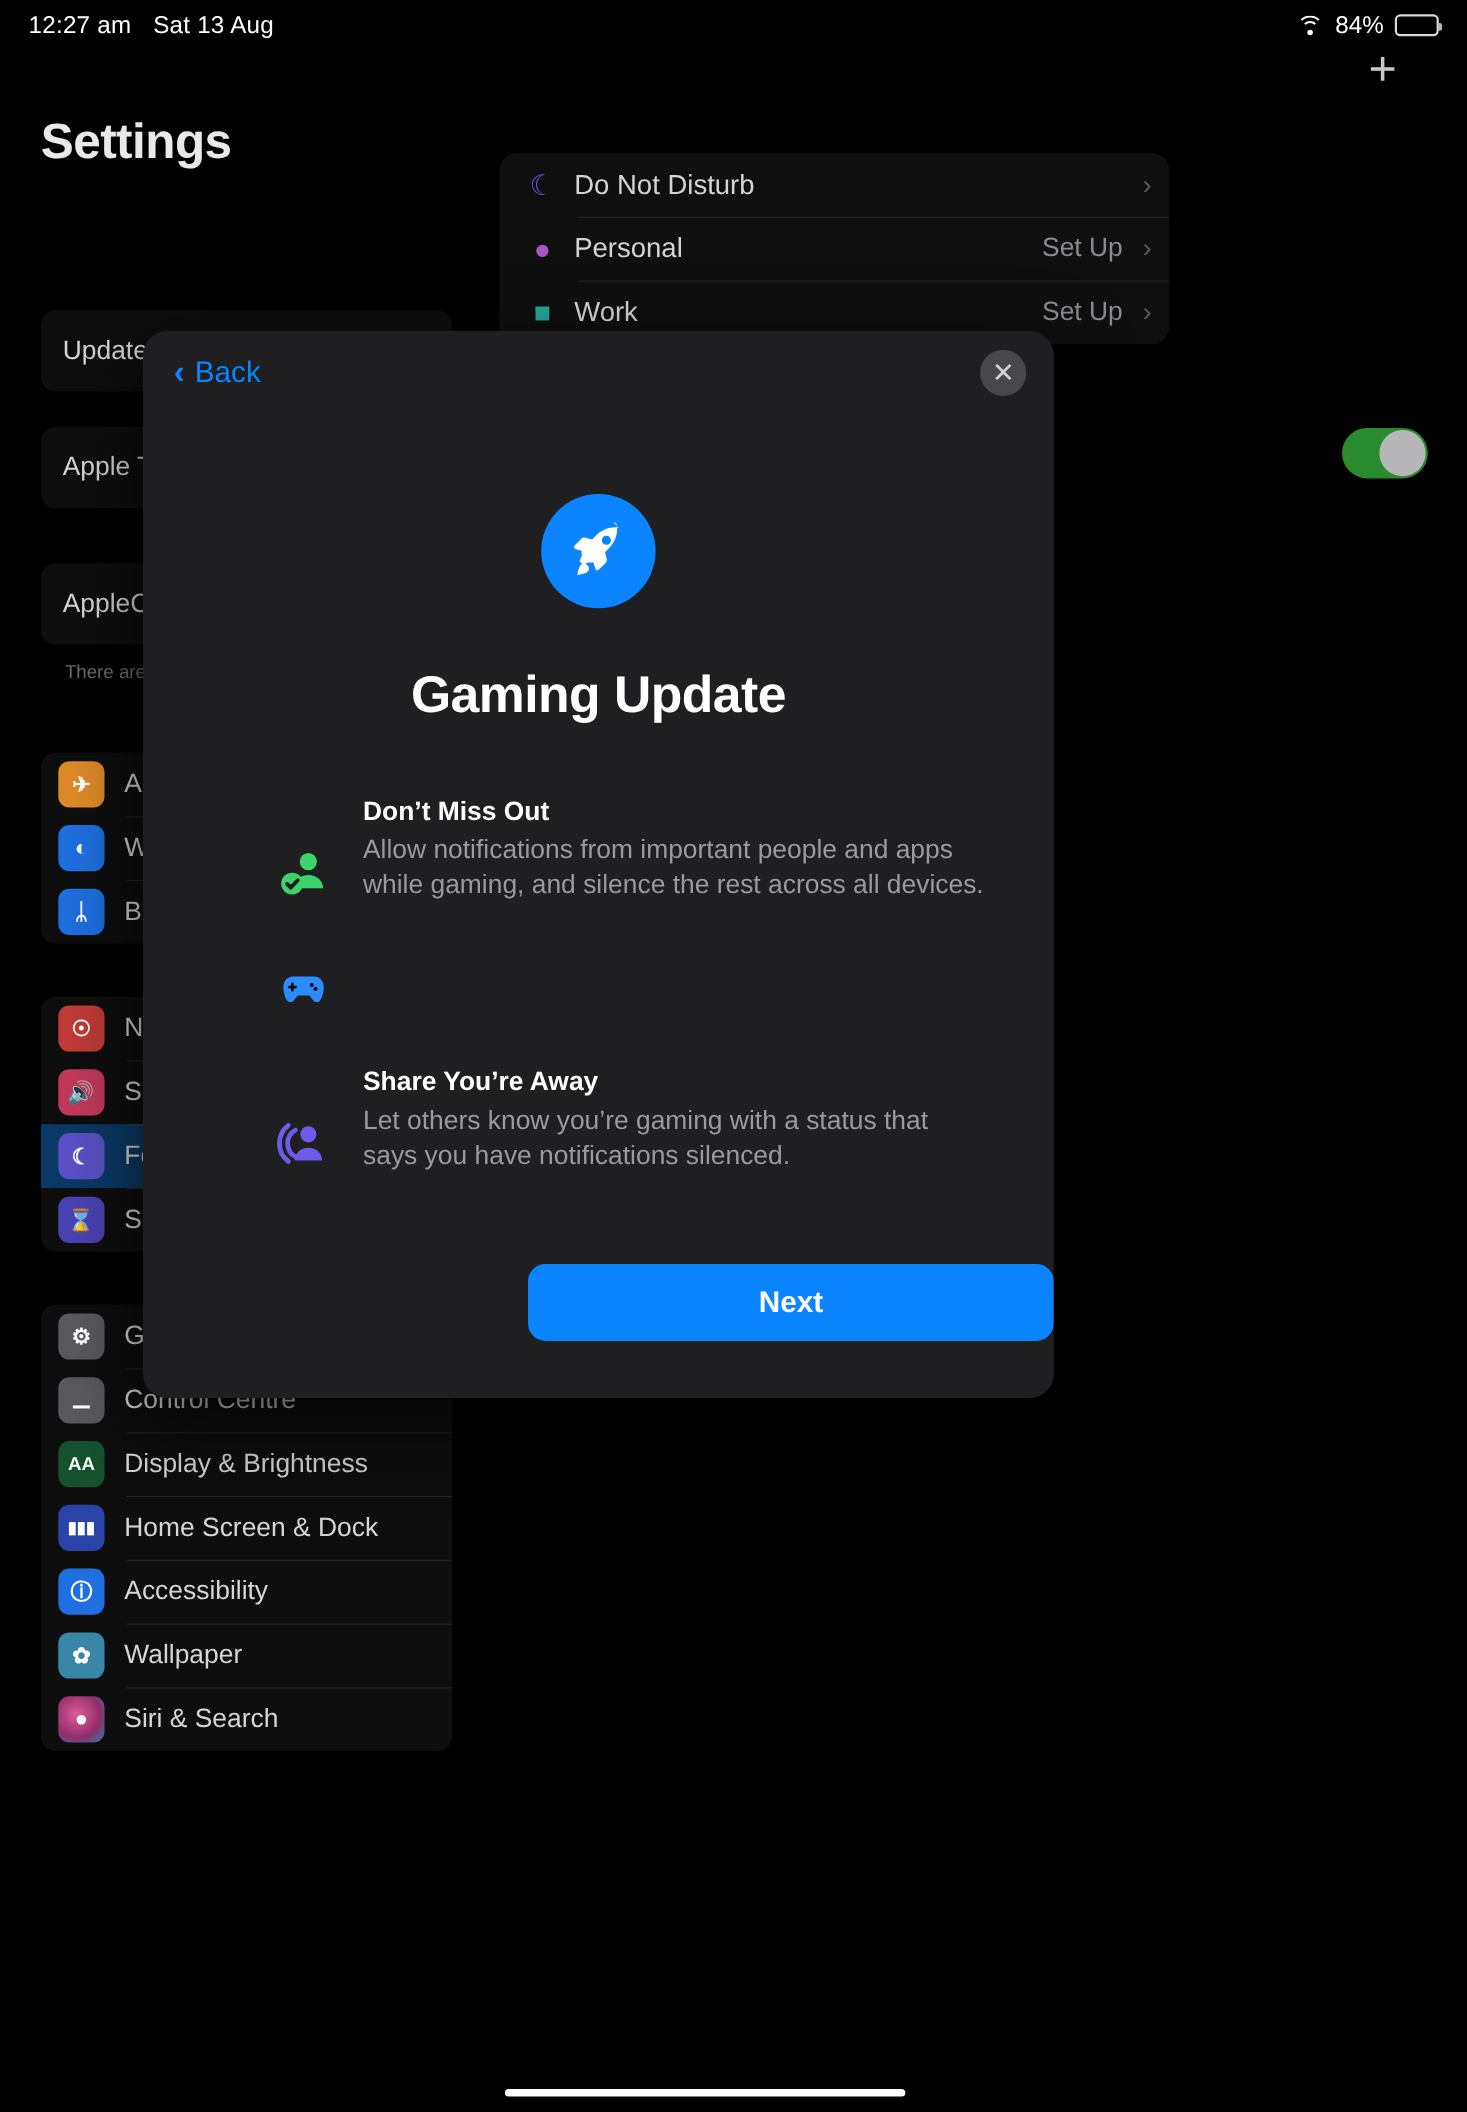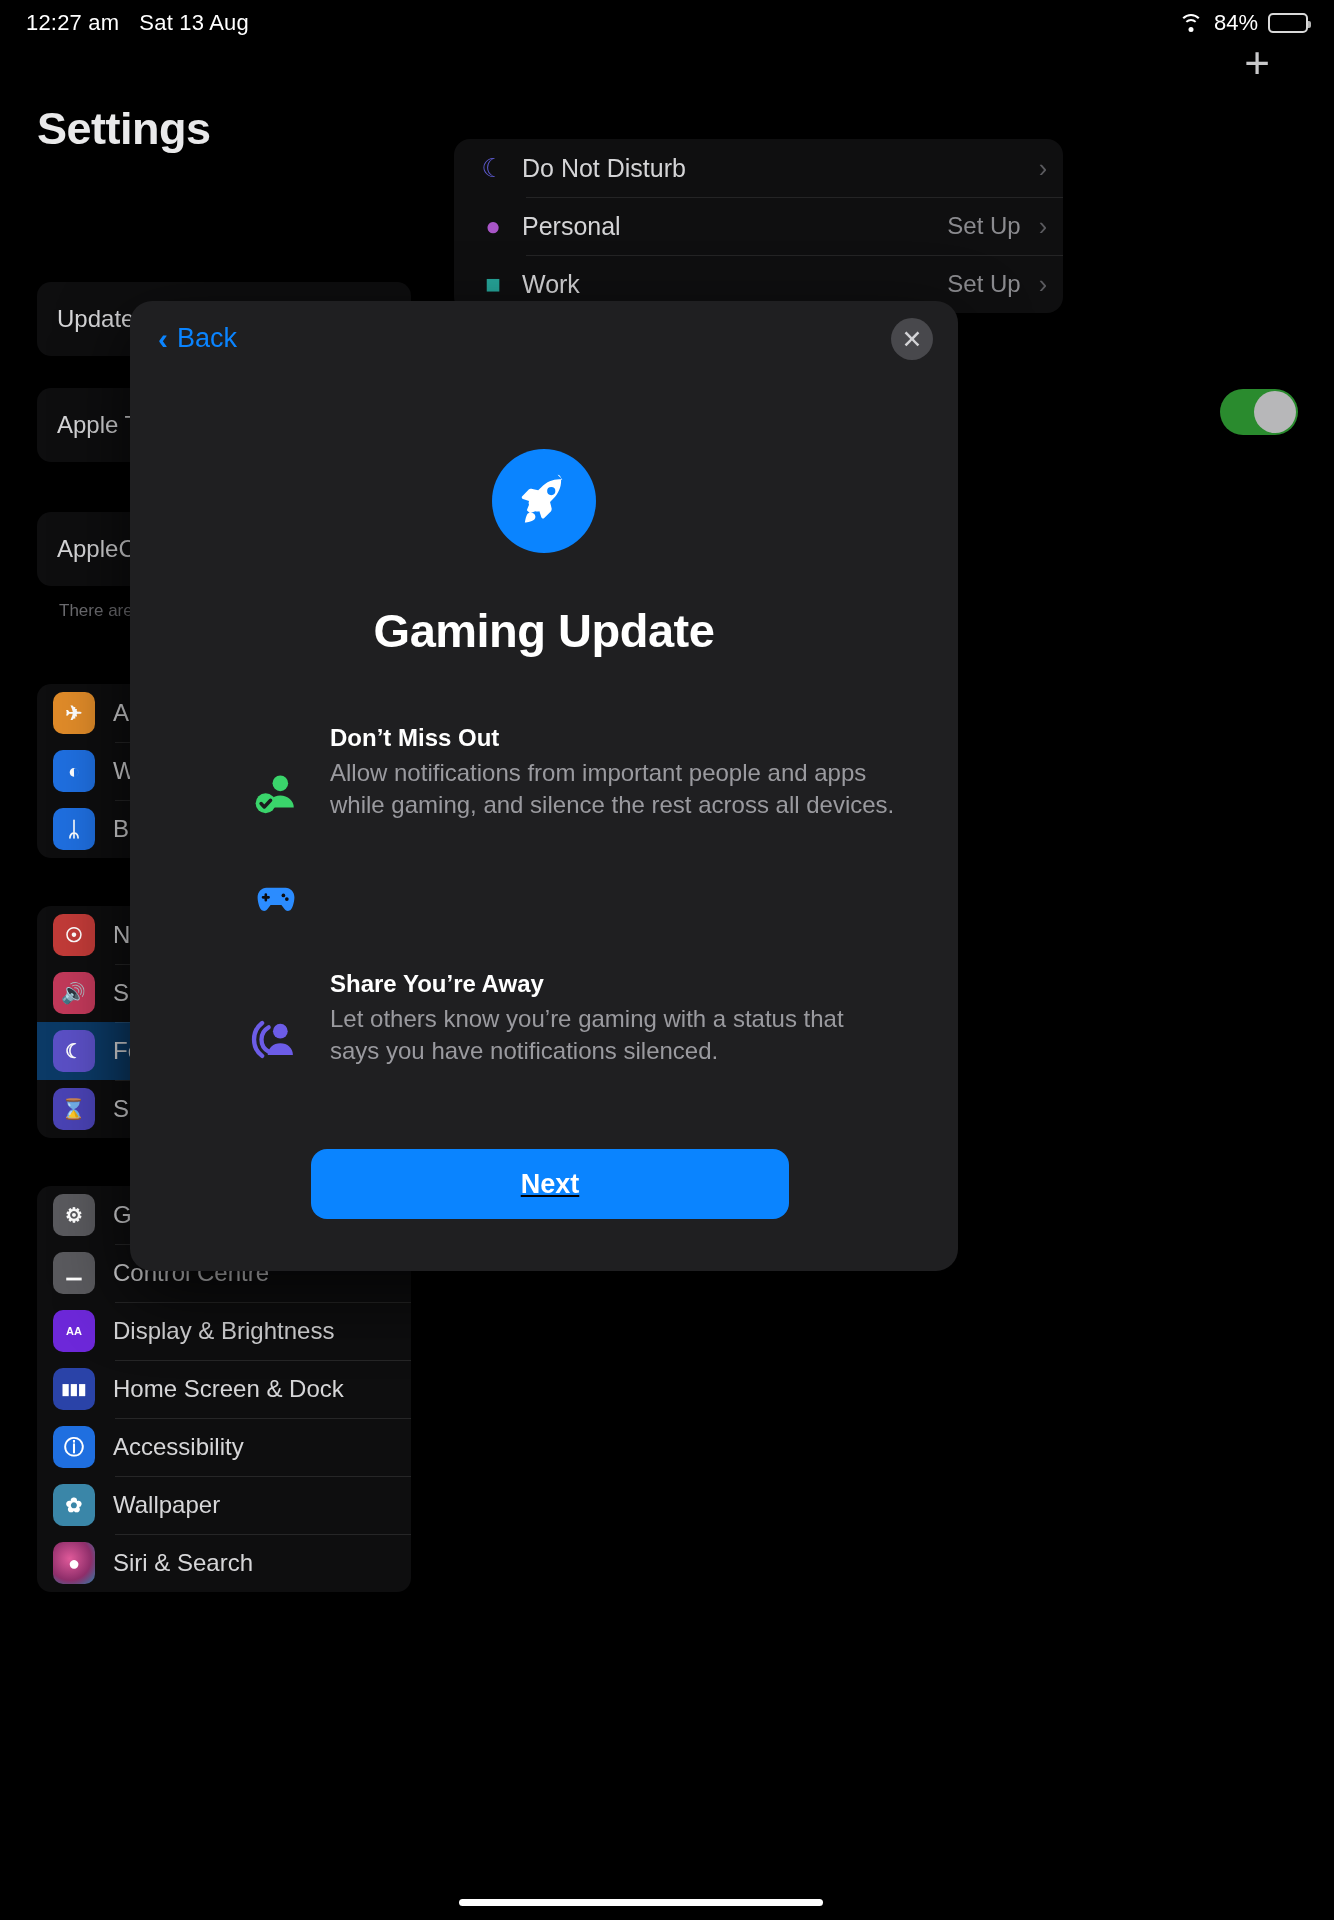--- a/index.html
+++ b/index.html
@@ -124,21 +124,21 @@
     display: flex; align-items: center; justify-content: center;
   }
   .hero-title { margin-top: 50px; color: #fff; font-size: 47px; font-weight: bold; letter-spacing: -.5px; }
 
   .features { margin: 66px 0 0 0; padding: 0 62px 0 118px; display: flex; flex-direction: column; gap: 44px; }
   .feat { display: flex; gap: 26px; align-items: flex-end; }
   .feat-ico { width: 56px; height: 56px; flex: none; display: flex; align-items: center; justify-content: center; margin-top: 6px; }
   .feat-head { color: #fff; font-size: 24px; font-weight: bold; margin-bottom: 5px; }
   .feat-body { color: #9a9a9f; font-size: 24px; line-height: 1.32; }
 
-  .next-wrap { position: absolute; left: 12px; right: 0; bottom: 52px; display: flex; justify-content: center; text-decoration: underline; }
+  .next-wrap { position: absolute; left: 12px; right: 0; bottom: 52px; display: flex; justify-content: flex-end; }
   .next-btn {
     width: 478px; height: 70px; background: #0a84ff; border-radius: 16px; border: none;
     color: #fff; font-size: 27px; font-weight: bold; cursor: pointer;
     font-family: "Liberation Sans", sans-serif;
   }
 
   .home-ind {
     position: absolute; bottom: 14px; left: 50%; transform: translateX(-50%);
     width: 364px; height: 7px; background: #fff; border-radius: 4px; z-index: 30;
   }
@@ -229,21 +229,21 @@
       <div class="side-group">
         <div class="side-row">
           <span class="app-ico" style="background:#5a5a5e">⚙</span>
           <span class="side-label">Ge</span>
         </div>
         <div class="side-row">
           <span class="app-ico" style="background:#5a5a5e">⚊</span>
           <span class="side-label">Control Centre</span>
         </div>
         <div class="side-row">
-          <span class="app-ico" style="background:#6d28d9;font-size:11px">AA</span>
+          <span class="app-ico" style="background:#14532d;font-size:17px">AA</span>
           <span class="side-label">Display &amp; Brightness</span>
         </div>
         <div class="side-row">
           <span class="app-ico" style="background:#2a43a8;font-size:15px">▮▮▮</span>
           <span class="side-label">Home Screen &amp; Dock</span>
         </div>
         <div class="side-row">
           <span class="app-ico" style="background:#1f6fe0">ⓘ</span>
           <span class="side-label">Accessibility</span>
         </div>

